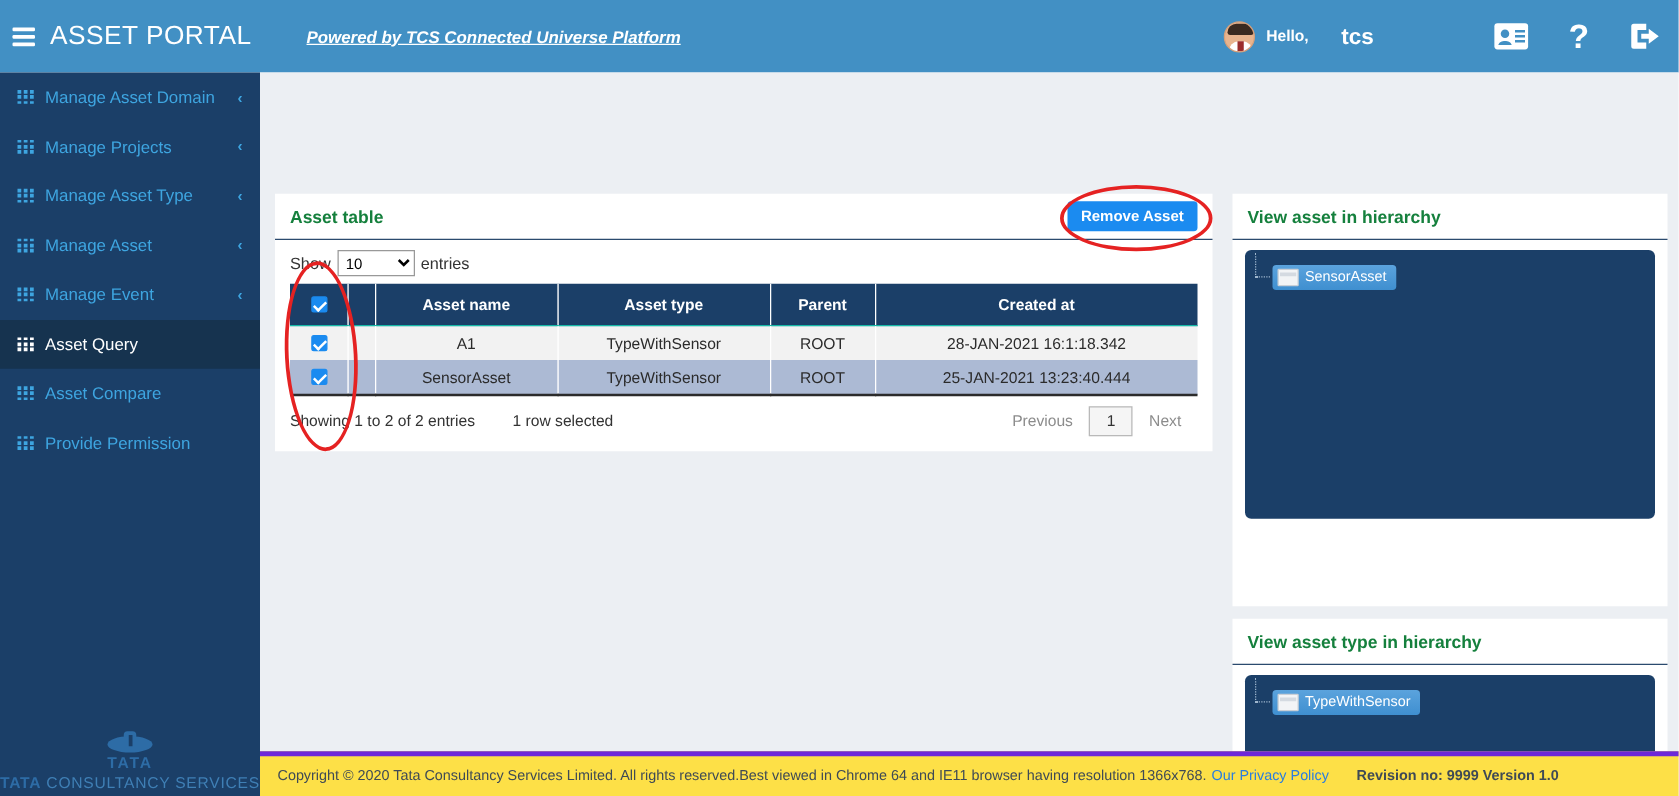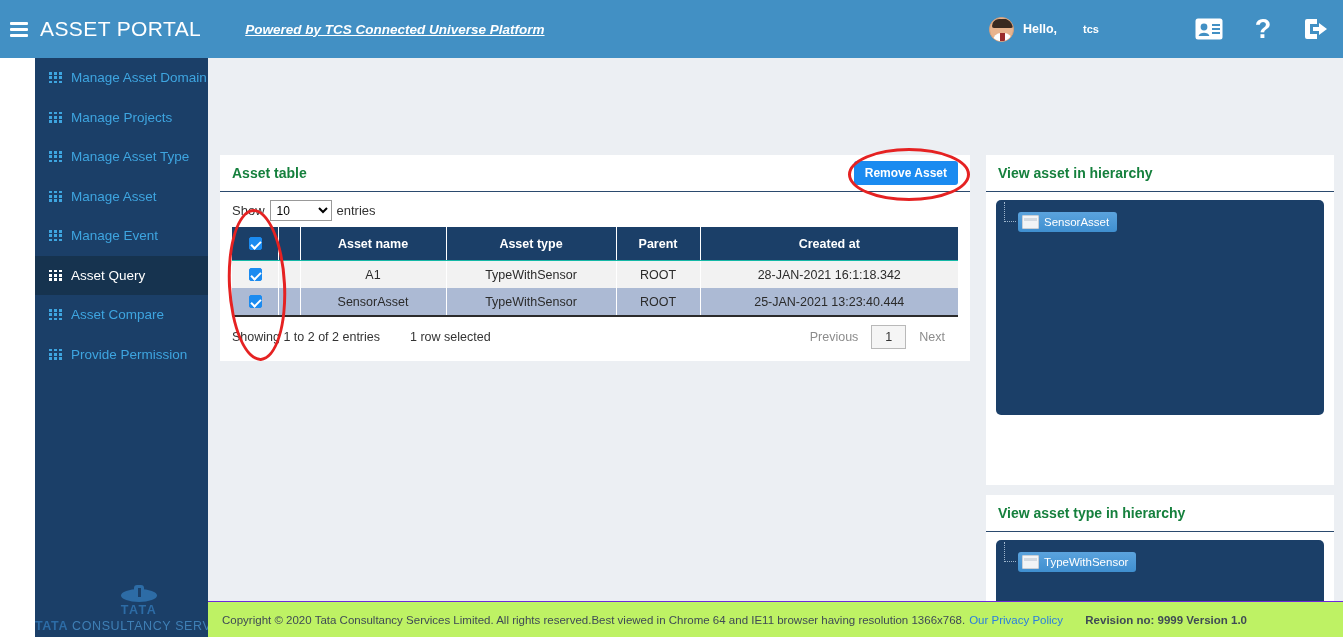--- a/index.html
+++ b/index.html
@@ -43,30 +43,29 @@
   .avatar .hair { position: absolute; left: 2px; top: 1px; width: 21px; height: 9px;
     background: #3a2a20; border-radius: 11px 11px 3px 3px; }
   .avatar .body { position: absolute; left: 3px; bottom: 0; width: 19px; height: 8px;
     background: #fefefe; border-radius: 8px 8px 0 0; }
   .avatar .tie { position: absolute; left: 10px; bottom: 0; width: 5px; height: 8px;
     background: #9b2c2c; }
   .hello {
     color: #ffffff; font-size: 12.5px; font-weight: bold; margin-left: 9px; white-space: nowrap;
   }
   .username {
-    color: #ffffff; font-size: 11px; font-weight: bold; margin-left: 26px; white-space: nowrap;
+    color: #ffffff; font-size: 18px; font-weight: bold; margin-left: 26px; white-space: nowrap;
   }
   .ticon { margin-left: 30px; cursor: pointer; display: flex; align-items: center; }
   .ticon.first { margin-left: 96px; }
 
   
   .sidebar {
     position: absolute; left: 0; top: 58px; width: 208px; height: 579px;
     background: #1b3f68;
-    margin-left: 35px;
   }
   .nav-item {
     position: relative; height: 39.5px; display: flex; align-items: center;
     padding-left: 14px; cursor: pointer; color: #3ea5e0; font-size: 13.5px;
   }
   .nav-item.active { background: #16334f; color: #ffffff; }
   .grid-icon {
     width: 13px; height: 11px; margin-right: 9px; flex: 0 0 auto;
     display: grid; grid-template-columns: repeat(3, 1fr); grid-template-rows: repeat(3, 1fr);
     gap: 1.5px;
@@ -207,21 +206,21 @@
   
   .annot { position: absolute; border: 3px solid #e52222; border-radius: 50%;
     pointer-events: none; }
   .annot.remove-btn { left: 848px; top: 148px; width: 122px; height: 53px; }
   .annot.checkbox-col { left: 228px; top: 209px; width: 58px; height: 152px;
     transform: rotate(-3deg); }
 
   
   .footer {
     position: absolute; left: 208px; top: 601px; width: 1135px; height: 36px;
-    background: #bef264; border-top: 1px solid #6d28d9;
+    background: #fde047; border-top: 4px solid #6d28d9;
     display: flex; align-items: center; padding: 0 14px;
     font-size: 11.5px; color: #3f4a55;
   }
   .footer a { color: #2a7ddf; text-decoration: none; }
   .footer-right { margin-left: auto; font-weight: bold; color: #3f4a55; font-size: 11.5px;
     padding-right: 82px; }
 </style>
 </head>
 <body>
 

